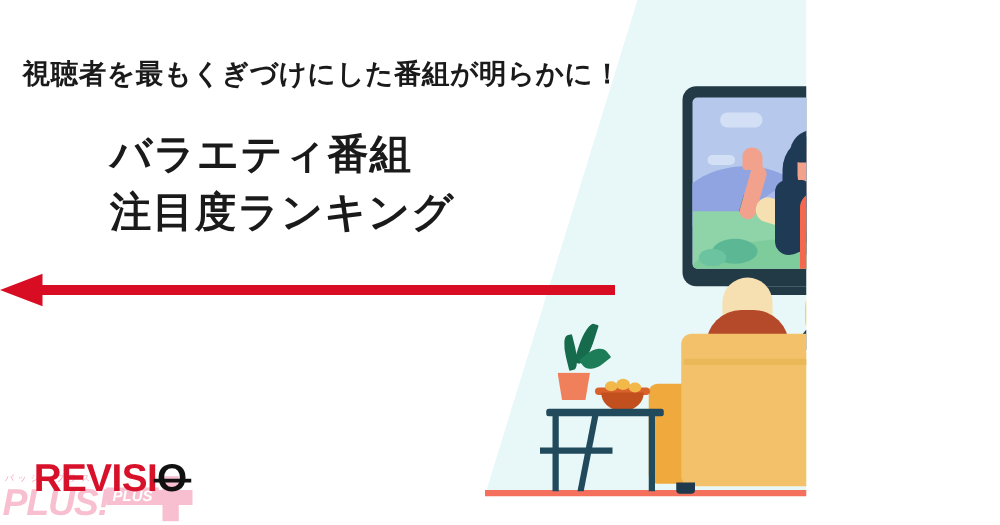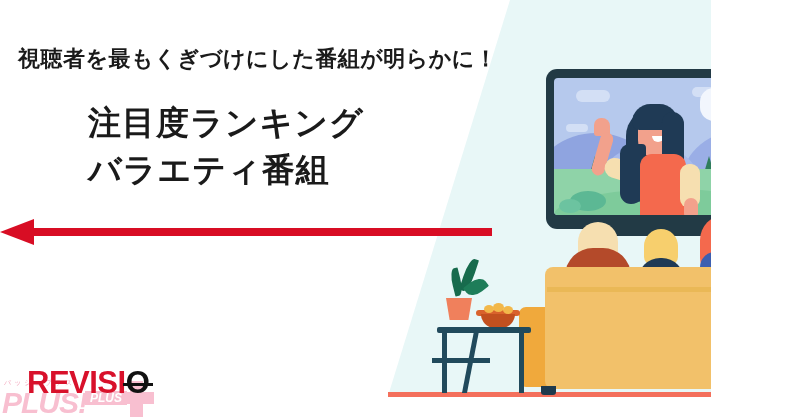--- a/index.html
+++ b/index.html
@@ -1,20 +1,20 @@
 <!DOCTYPE html>
 <html><head>
 <meta charset="utf-8">
 <style>
   html,body{margin:0;padding:0;background:#ffffff;}
   body{
     font-family:"Liberation Sans","DejaVu Sans",sans-serif;
     width:800px;height:420px;overflow:hidden;
   }
-  .stage{position:relative;width:711px;height:420px;background:#ffffff;overflow:hidden;}
+  .stage{position:relative;width:645px;height:420px;background:#ffffff;overflow:hidden;}
 
   
   .illus-bg{
     position:absolute;left:360px;top:0;width:440px;height:396px;
     background:#e8f7f7;
     clip-path:polygon(150px 0, 440px 0, 440px 396px, 28px 396px);
   }
   .floor-line{
     position:absolute;left:388px;top:392px;width:412px;height:5px;
     background:#f4705c;
@@ -225,22 +225,22 @@
 
   <div class="tbl-top" style="left:437px;top:327px;width:94px;height:6px;"></div>
   <div class="tbl-leg" style="left:442px;top:331px;width:5px;height:62px;"></div>
   <div class="tbl-leg" style="left:519px;top:331px;width:5px;height:62px;"></div>
   <div class="tbl-leg" style="left:468px;top:331px;width:5px;height:62px;transform:skewX(-11deg);"></div>
   <div class="tbl-leg" style="left:432px;top:358px;width:58px;height:5px;"></div>
 
   <div class="headline">視聴者を最もくぎづけにした番組が明らかに！</div>
 
   <div class="title-block">
+    <span class="title-line">バラエティ番組</span>
     <span class="title-line">注目度ランキング</span>
-    <span class="title-line">バラエティ番組</span>
   </div>
 
   <div class="arrow-wrap">
     <div class="arrow-head"></div>
     <div class="arrow-bar"></div>
   </div>
 
 
   <div class="pash-kana">パッシュプラス</div>
   <div class="pash-cross"></div>

